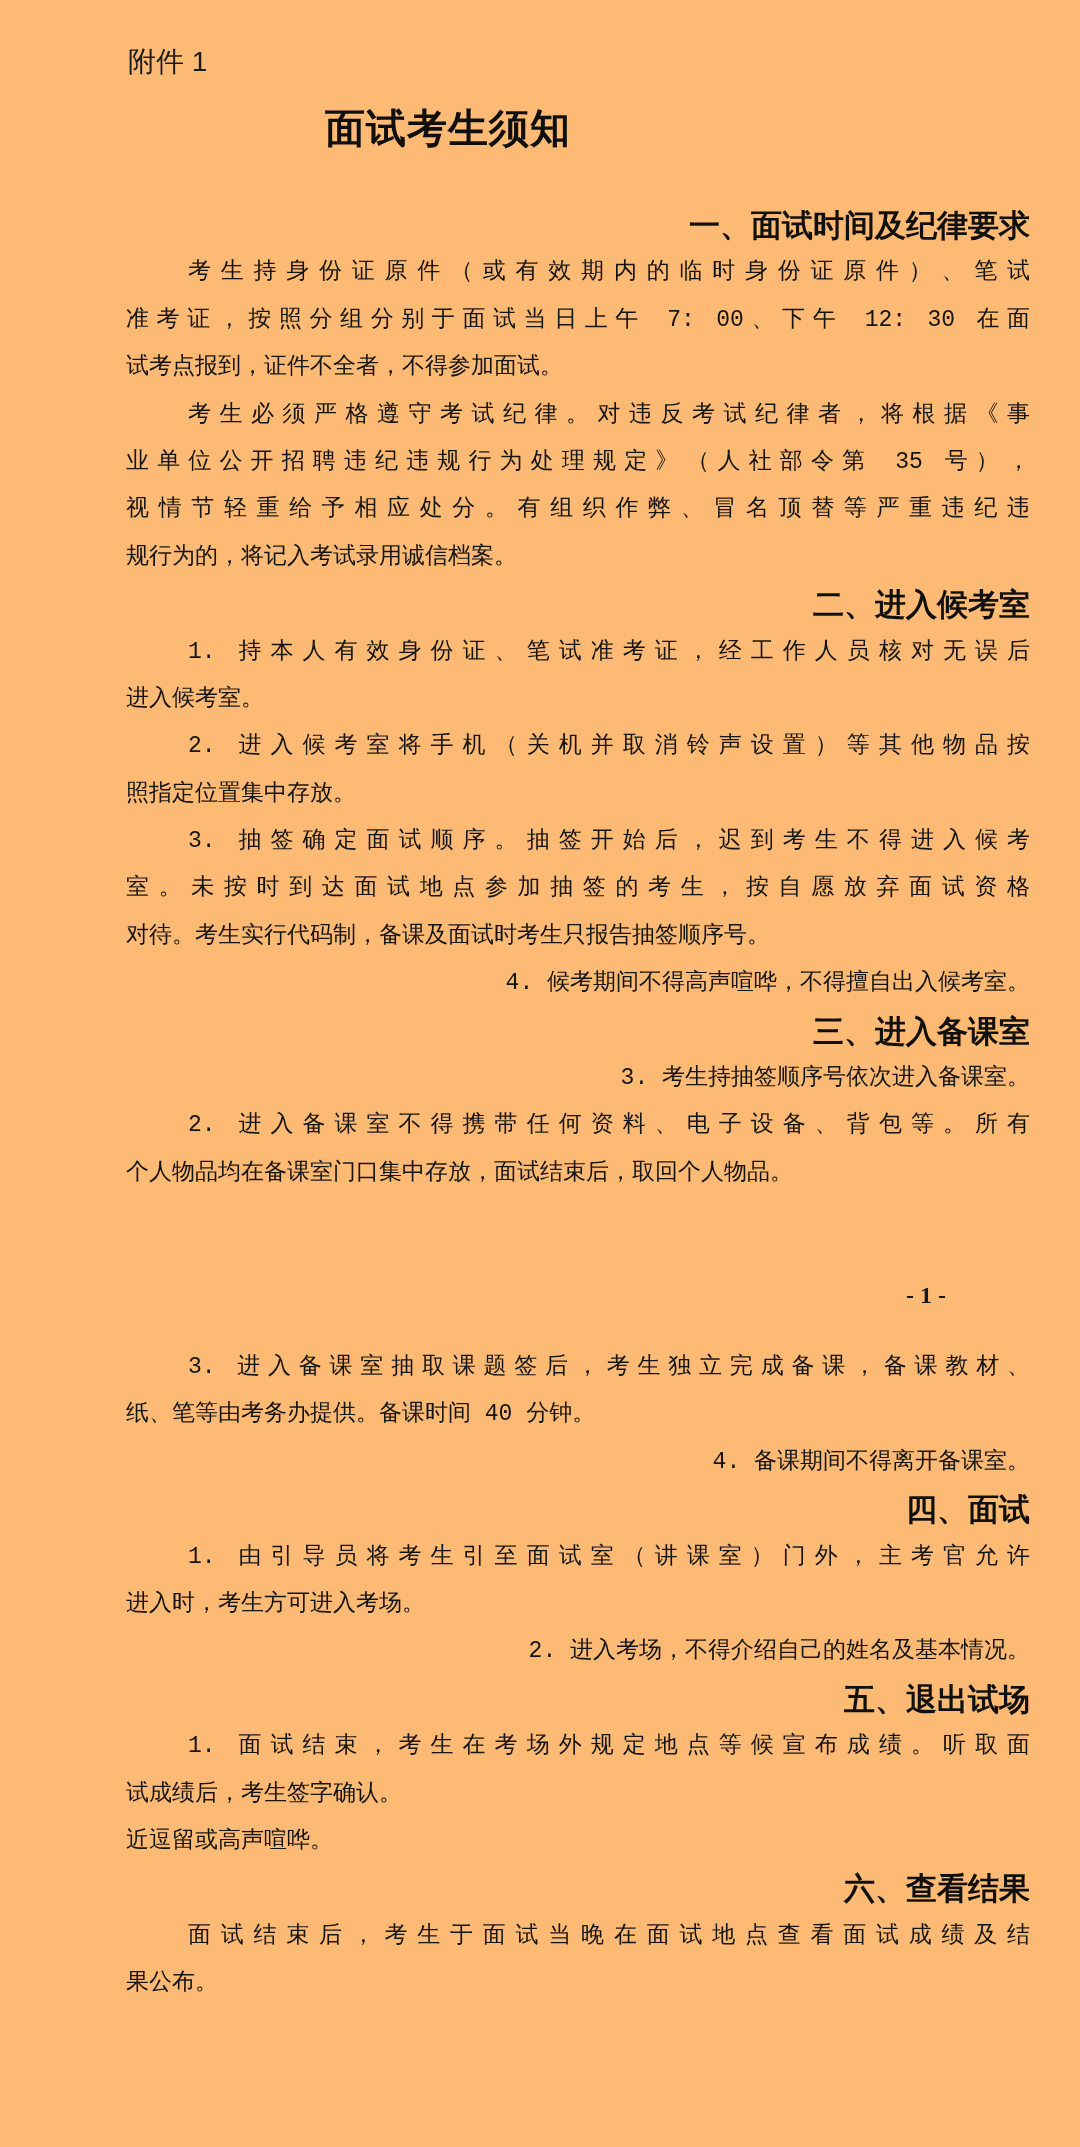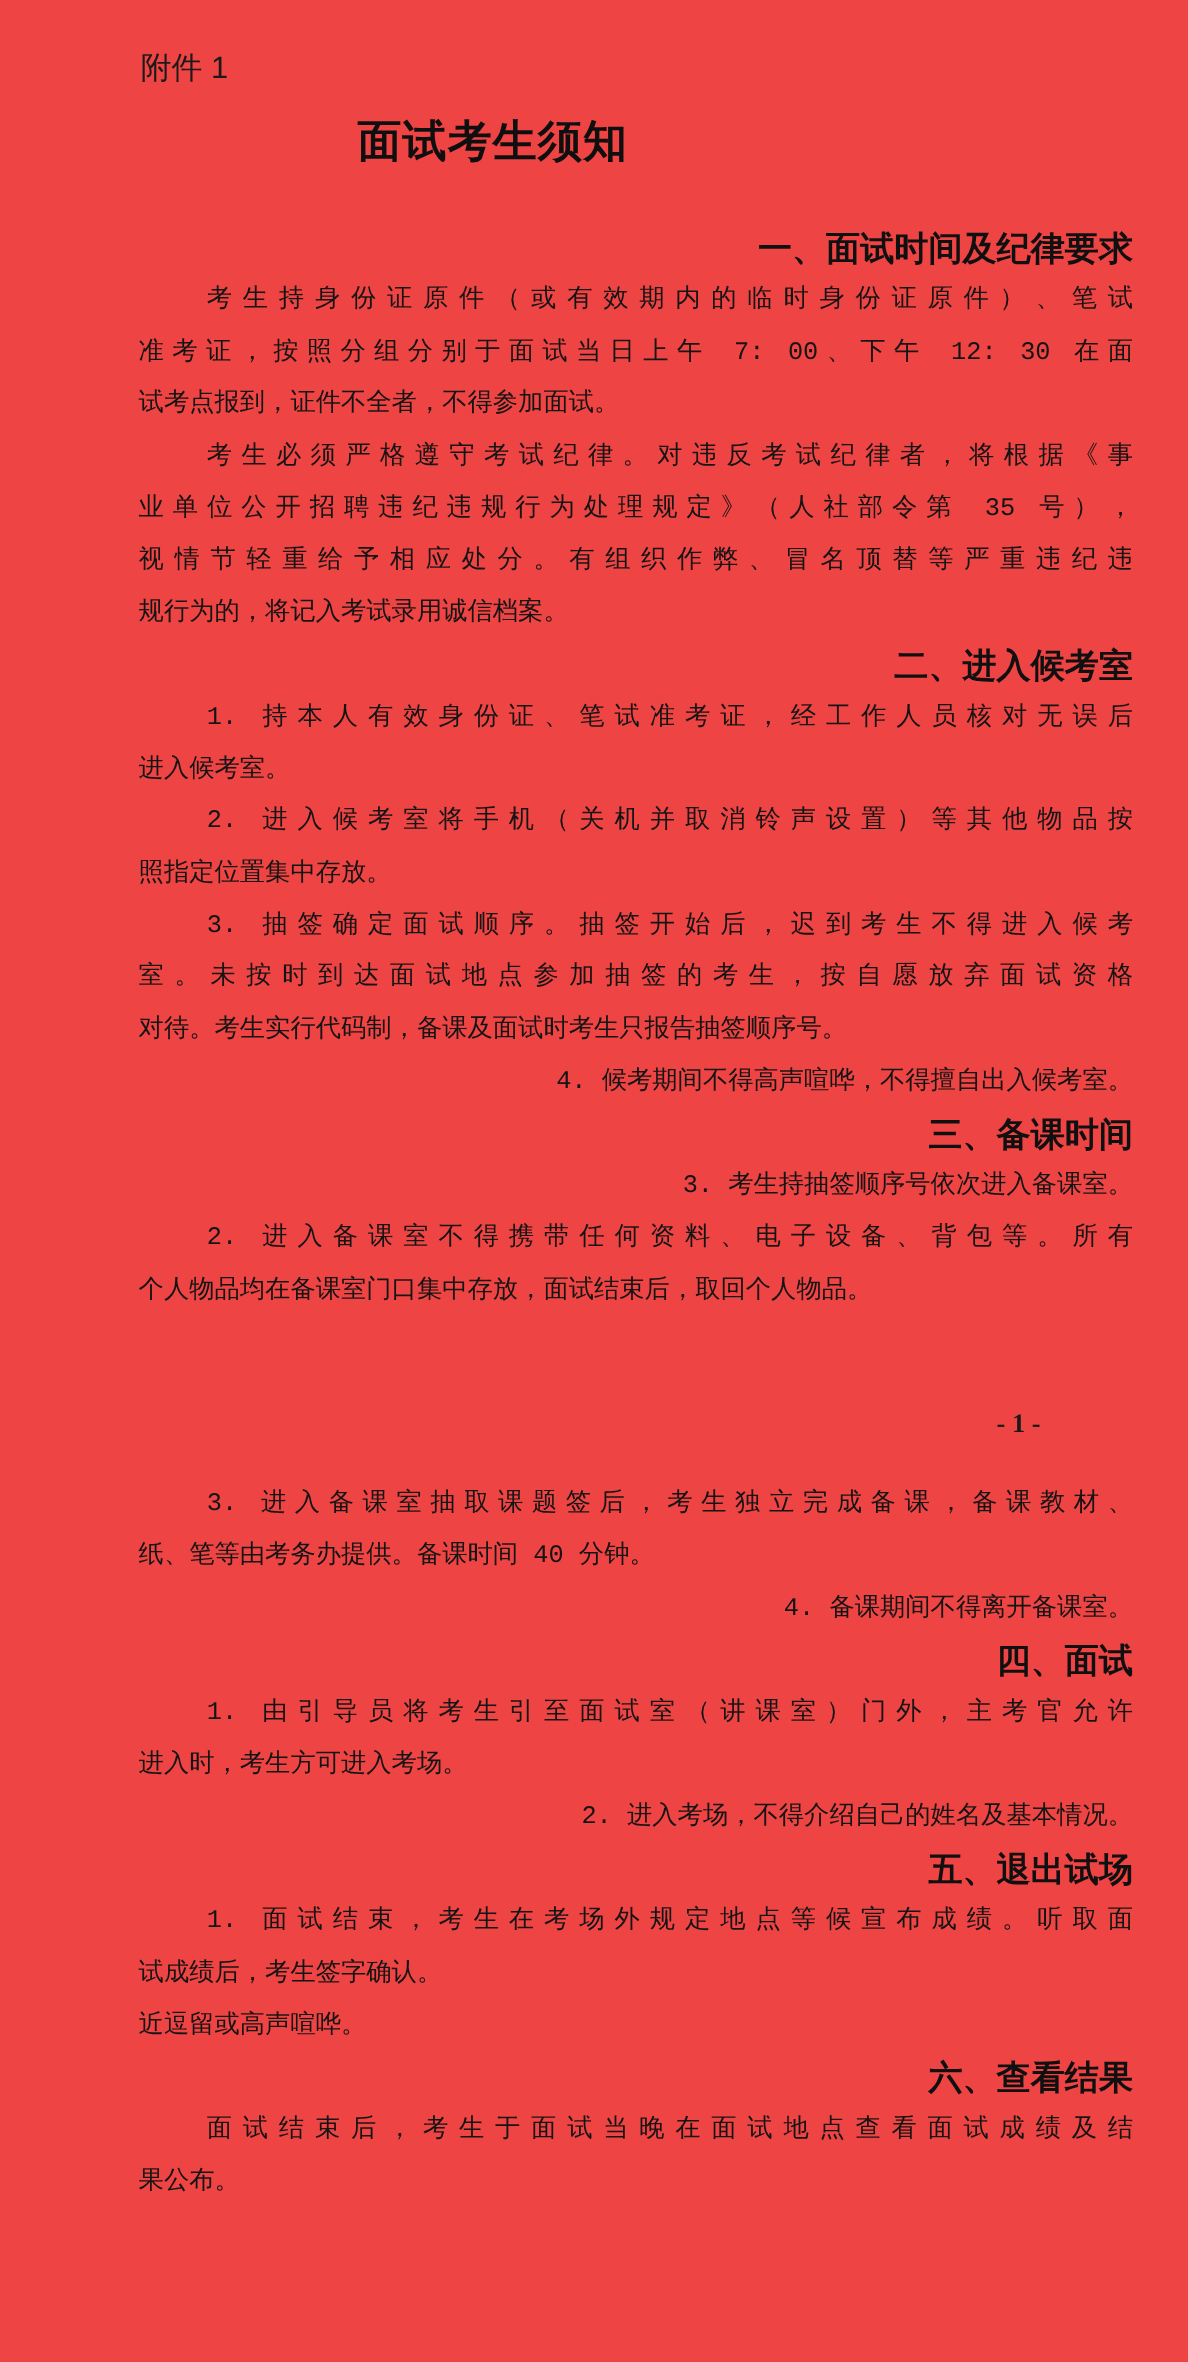--- a/index.html
+++ b/index.html
@@ -5,21 +5,21 @@
   html, body { margin: 0; padding: 0; }
   body {
     width: 1080px; height: 2147px;
     background: #ffffff;
     overflow: hidden;
     font-family: "Liberation Serif", serif;
   }
   .doc {
     position: relative;
     width: 1080px; height: 2147px;
-    background: #ef4444;
+    background: #fdba74;
     color: #141414;
   }
   .attachment {
     position: absolute;
     left: 128px; top: 46px;
     font-family: "Liberation Sans", sans-serif;
     font-size: 28px;
     line-height: 32px;
     color: #1a1a1a;
   }
@@ -98,21 +98,21 @@
       <div class="line end">规行为的，将记入考试录用诚信档案。</div>
       <div class="line heading">二、进入候考室</div>
       <div class="line first">1. 持本人有效身份证、笔试准考证，经工作人员核对无误后</div>
       <div class="line end">进入候考室。</div>
       <div class="line first">2. 进入候考室将手机（关机并取消铃声设置）等其他物品按</div>
       <div class="line end">照指定位置集中存放。</div>
       <div class="line first">3. 抽签确定面试顺序。抽签开始后，迟到考生不得进入候考</div>
       <div class="line wrap">室。未按时到达面试地点参加抽签的考生，按自愿放弃面试资格</div>
       <div class="line end">对待。考生实行代码制，备课及面试时考生只报告抽签顺序号。</div>
       <div class="line first-end">4. 候考期间不得高声喧哗，不得擅自出入候考室。</div>
-      <div class="line heading">三、备课时间</div>
+      <div class="line heading">三、进入备课室</div>
       <div class="line first-end">3. 考生持抽签顺序号依次进入备课室。</div>
       <div class="line first">2. 进入备课室不得携带任何资料、电子设备、背包等。所有</div>
       <div class="line end">个人物品均在备课室门口集中存放，面试结束后，取回个人物品。</div>
     </div>
 
   <div class="pagenum">- 1 -</div>
 
   <div class="lines lines-p2">
       <div class="line first">3. 进入备课室抽取课题签后，考生独立完成备课，备课教材、</div>
       <div class="line end">纸、笔等由考务办提供。备课时间 40 分钟。</div>

